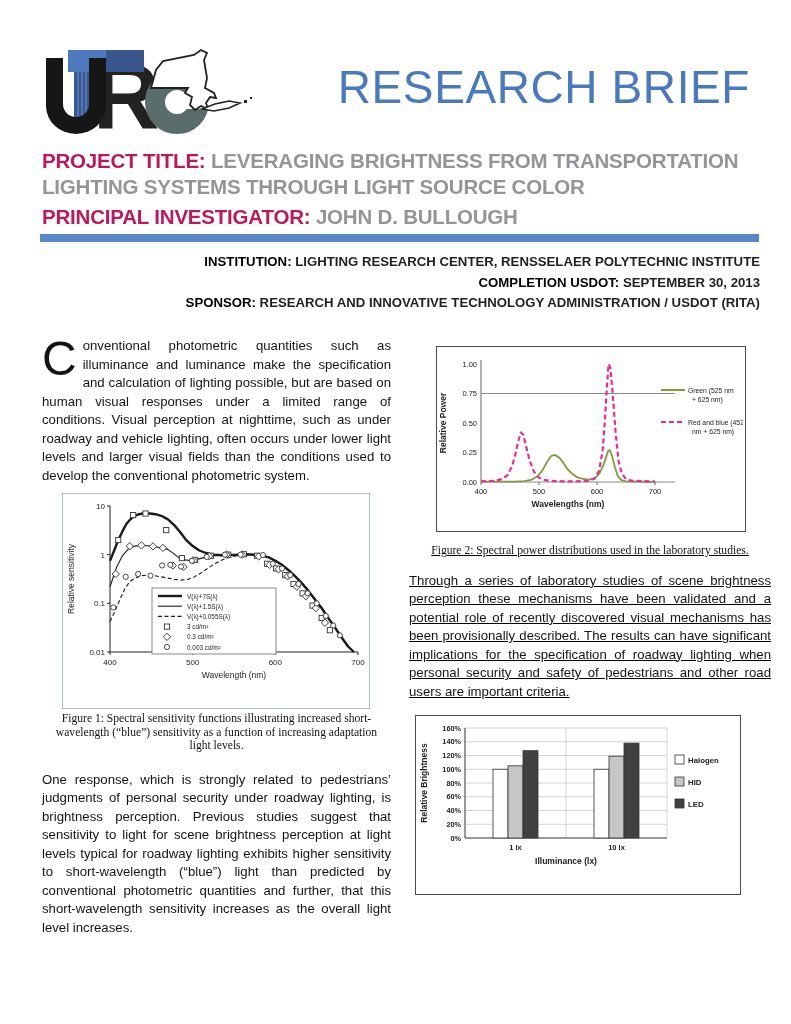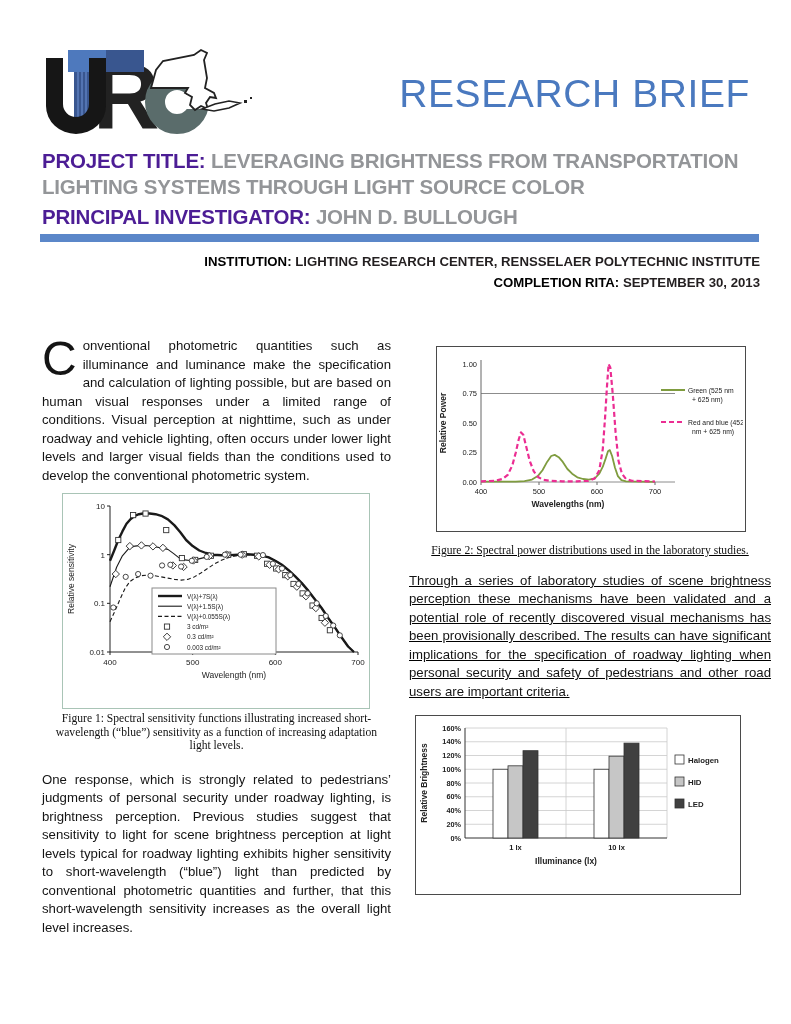--- a/index.html
+++ b/index.html
@@ -1,26 +1,26 @@
 <!DOCTYPE html>
 <html><head>
 <meta charset="utf-8">
 <style>
   html,body{margin:0;padding:0;background:#fff;}
   .page{position:relative;width:791px;height:1024px;background:#ffffff;overflow:hidden;
         font-family:"Liberation Sans","DejaVu Sans",sans-serif;}
   .logo{position:absolute;left:44px;top:40px;width:265px;height:98px;}
   .masthead{position:absolute;right:41px;top:62px;text-align:right;color:#4a79bf;}
   .masthead .org{font-size:13.5px;font-weight:bold;letter-spacing:0.2px;}
-  .masthead .brief{font-size:39px;letter-spacing:0.6px;line-height:1.08;margin-top:11px;}
+  .masthead .brief{font-size:46px;letter-spacing:0.6px;line-height:1.08;margin-top:1px;}
   .project{position:absolute;left:42px;top:148px;width:702px;font-size:20.5px;font-weight:bold;
            line-height:26px;letter-spacing:-0.2px;}
   .pi{position:absolute;left:42px;top:205px;width:702px;font-size:20.5px;font-weight:bold;
       letter-spacing:-0.2px;}
-  .lblblue{color:#4c1d95;}
+  .lblblue{color:#be185d;}
   .valgray{color:#939598;}
   .divider{position:absolute;left:40px;top:234px;width:719px;height:8px;background:#5b87c9;}
   .meta{position:absolute;right:31px;top:252px;width:710px;text-align:right;font-size:13.2px;
         font-weight:bold;line-height:20.5px;color:#231f20;}
   .meta .lblblue{color:#000000;}
   .col-left{position:absolute;left:42px;top:337px;width:349px;}
   .col-right{position:absolute;left:409px;top:340px;width:362px;text-decoration:underline;}
   .body-text{font-size:13.2px;line-height:18.5px;text-align:justify;color:#141414;margin:0;}
   .dropcap{float:left;font-size:48px;line-height:38px;padding:3px 6px 0 0;color:#141414;}
   .figbox{background:#fff;}
@@ -75,22 +75,26 @@
   </div>
 
   <div class="divider"></div>
 
   <div class="meta">
     <div>
       <span class="lblblue">INSTITUTION:</span>
       <span>LIGHTING RESEARCH CENTER, RENSSELAER POLYTECHNIC INSTITUTE</span>
     </div>
     <div>
-      <span class="lblblue">COMPLETION RITA:</span>
+      <span class="lblblue">COMPLETION USDOT:</span>
       <span>SEPTEMBER 30, 2013</span>
+    </div>
+    <div>
+      <span class="lblblue">SPONSOR:</span>
+      <span>RESEARCH AND INNOVATIVE TECHNOLOGY ADMINISTRATION / USDOT (RITA)</span>
     </div>
   </div>
 
   <div class="col-left">
     <p class="body-text"><span class="dropcap">C</span><span>onventional photometric quantities such as illuminance and luminance make the specification and calculation of lighting possible, but are based on human visual responses under a limited range of conditions. Visual perception at nighttime, such as under roadway and vehicle lighting, often occurs under lower light levels and larger visual fields than the conditions used to develop the conventional photometric system.</span></p>
     <div class="figbox fig1box">
       <svg id="fig1" width="302" height="200" viewBox="0 0 302 200">
           <line x1="46" y1="6" x2="46" y2="152" stroke="#222" stroke-width="1"></line>
           <line x1="46" y1="152" x2="294" y2="152" stroke="#222" stroke-width="1"></line>
           <line x1="43" y1="6" x2="46" y2="6" stroke="#222" stroke-width="1"></line>

